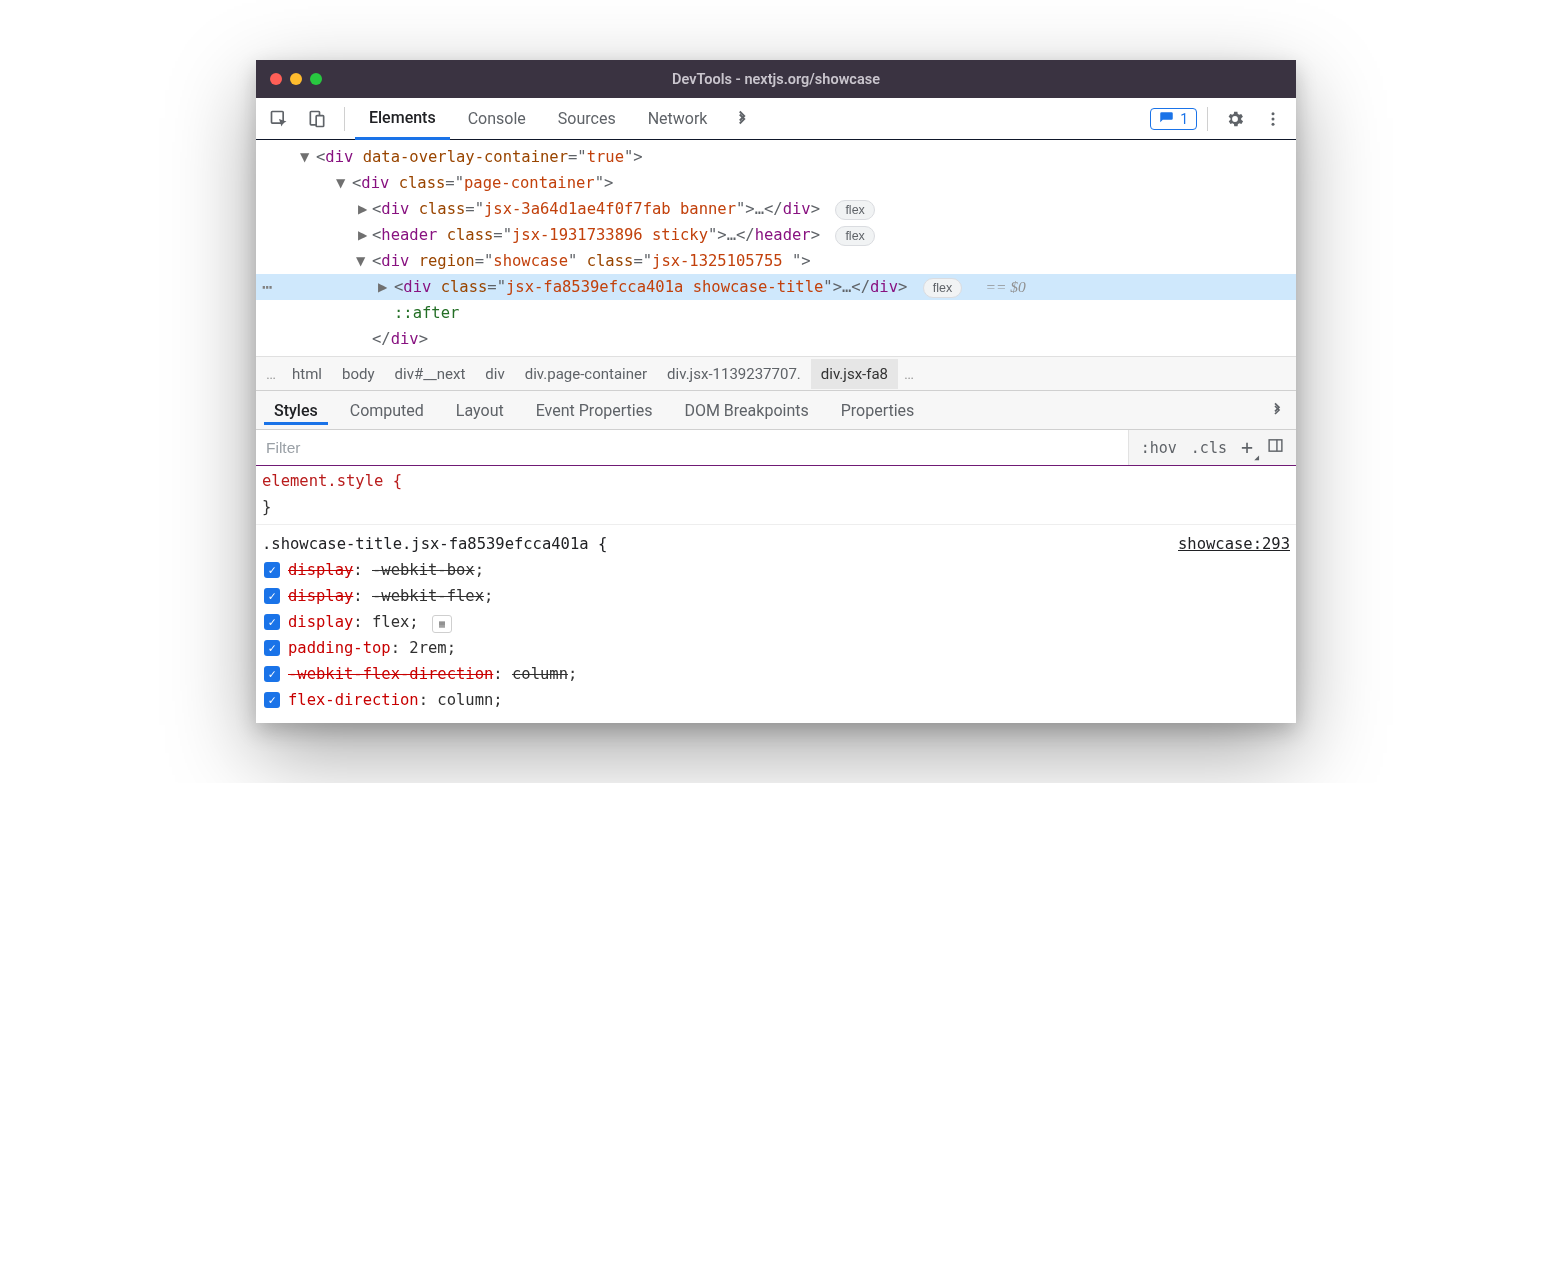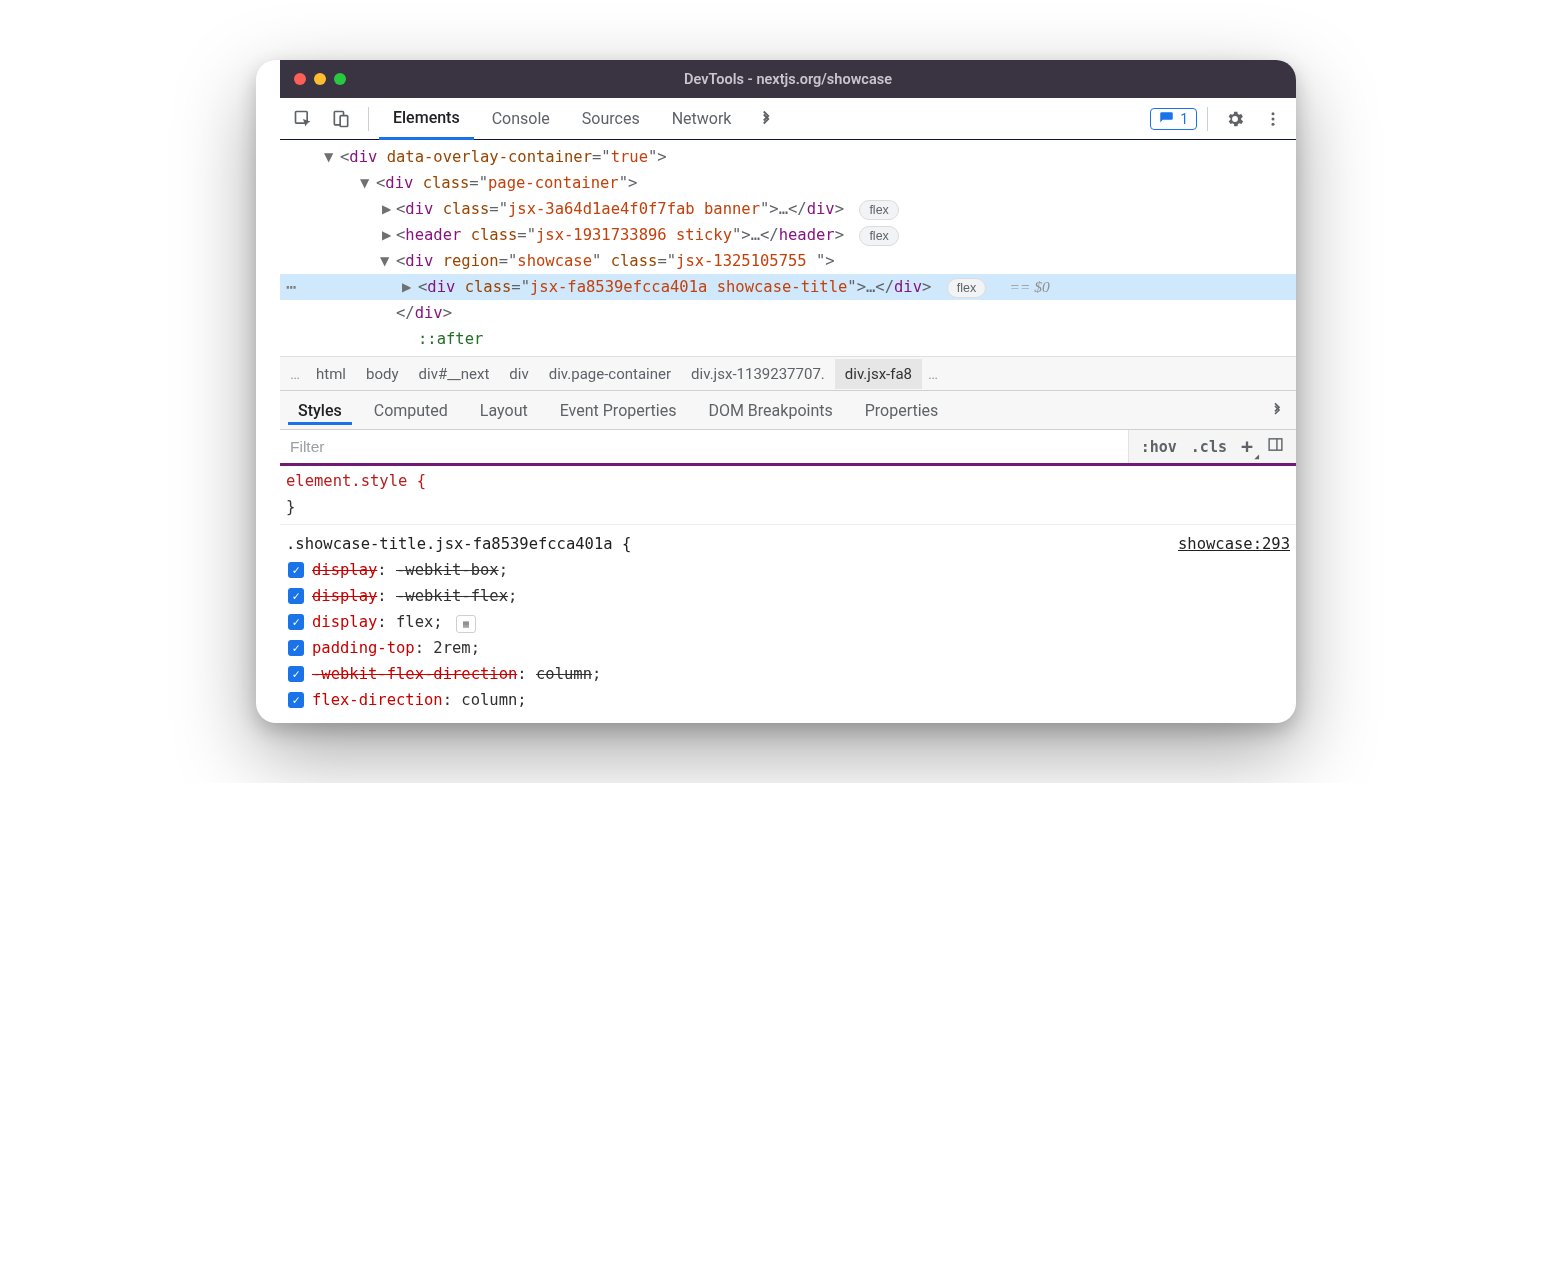--- a/index.html
+++ b/index.html
@@ -6,26 +6,25 @@
   body {
     font-family: -apple-system, BlinkMacSystemFont, "Segoe UI", Roboto, sans-serif;
     background: #fff;
     display: flex;
     justify-content: center;
     align-items: flex-start;
     padding: 60px 70px;
   }
   .window {
     width: 1040px;
-    border-radius: 20px;
+    border-radius: 0;
     overflow: hidden;
     box-shadow: 0 30px 80px rgba(0,0,0,0.35), 0 8px 20px rgba(0,0,0,0.2);
     background: #fff;
     font-size: 15px;
-    padding-left: 24px;
   }
   .titlebar {
     background: #3a3341;
     color: #bab6bf;
     height: 38px;
     display: flex;
     align-items: center;
     padding: 0 14px;
     position: relative;
   }
@@ -112,33 +111,33 @@
     border-bottom:1px solid #d0d0d0;
     background:#f7f7f7;
     height:40px; display:flex; align-items:center;
     padding:0 2px;
   }
   .stab { padding:0 16px; height:28px; display:flex;align-items:center; color:#5f6368; font-size:16px; cursor:pointer;}
   .stab.active{ color:#202124; font-weight:500; position:relative;}
   .stab.active::after{content:"";position:absolute;left:6px;right:6px;bottom:-1px;height:3px;background:#1a73e8;}
 
   .filterbar {
-    display:flex; border-bottom:3px solid #701a75;
+    display:flex; border-bottom:1px solid #701a75;
     height:36px; align-items:stretch;
   }
   .filterinput{
     flex:1; border:none; outline:none; padding:0 10px; font-size:15.5px; color:#333;
   }
   .filterinput::placeholder{color:#9aa0a6}
   .filter-actions{
     background:#f5f5f5; border-left:1px solid #e2e2e2;
     display:flex; align-items:center; gap:2px; padding:0 6px;
     font-family:Menlo,monospace; color:#5f6368; font-size:15px;
   }
-  .fa-btn{padding:4px 6px; cursor:pointer;font-weight:bold;}
+  .fa-btn{padding:4px 6px; cursor:pointer;}
 
   .styles-content{
     font-family: Menlo, Consolas, monospace;
     font-size: 15.5px;
     line-height: 26px;
     padding: 2px 6px 10px 6px;
     color:#333;
   }
   .rule-sel { color:#202124 }
   .rule-source { float:right; text-decoration:underline; color:#202124; cursor:pointer; }
@@ -251,25 +250,25 @@
       <span> </span><span class="attrname">class</span><span class="punct">="</span><span class="attrvalue">jsx-1325105755 </span><span class="punct">"&gt;</span>
     </div>
     <div class="dom-row selrow" style="padding-left:138px">
       <span class="selrow-extra">⋯</span>
       <span class="arrow" style="left:122px">▶</span>
       <span class="punct">&lt;</span><span class="tagname">div</span>
       <span> </span><span class="attrname">class</span><span class="punct">="</span><span class="attrvalue">jsx-fa8539efcca401a showcase-title</span><span class="punct">"&gt;</span><span class="ellips">…</span><span class="punct">&lt;/</span><span class="tagname">div</span><span class="punct">&gt;</span>
       <span class="flexbadge">flex</span>
       <span class="eqname">== $0</span>
     </div>
+    <div class="dom-row" style="padding-left:138px">
+      <span class="pseudo">::after</span>
+    </div>
     <div class="dom-row" style="padding-left:116px">
       <span class="punct">&lt;/</span><span class="tagname">div</span><span class="punct">&gt;</span>
-    </div>
-    <div class="dom-row" style="padding-left:138px">
-      <span class="pseudo">::after</span>
     </div>
   </div>
 
   <div class="breadcrumb">
     <span class="crumb dots">…</span>
     <span class="crumb">html</span>
     <span class="crumb">body</span>
     <span class="crumb">div#__next</span>
     <span class="crumb">div</span>
     <span class="crumb">div.page-container</span>

